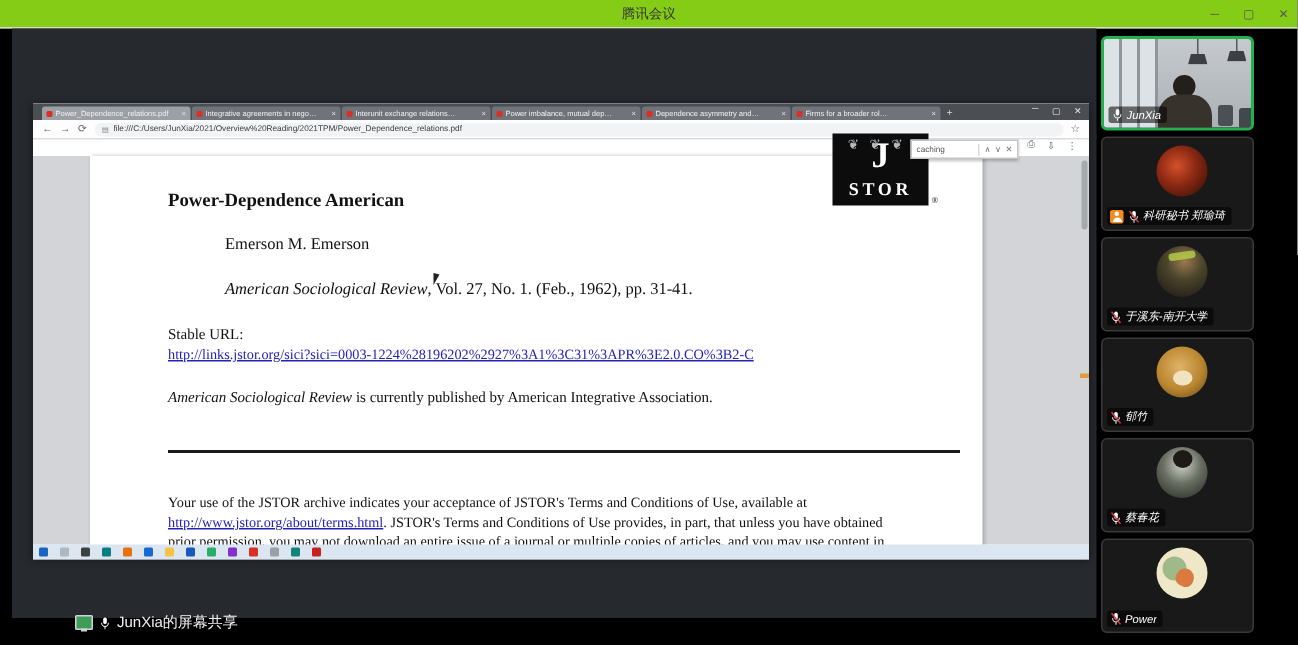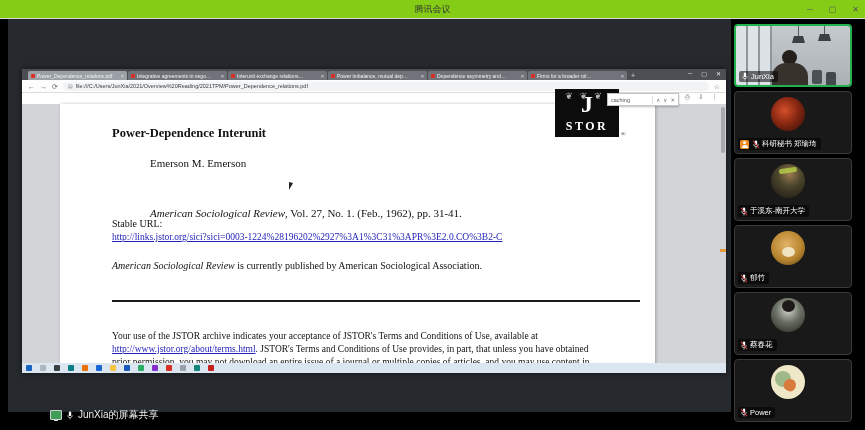--- a/index.html
+++ b/index.html
@@ -42,21 +42,21 @@
   
   .content{position:absolute;left:0;top:35px;width:704px;height:259px;background:#d2d4d7;}
   .page{position:absolute;left:38px;top:35px;width:595px;height:262px;background:#fff;
     box-shadow:1px 0 3px rgba(0,0,0,.25);}
   .scroll-thumb{position:absolute;right:1px;top:38px;width:4px;height:46px;background:#a6a9ad;border-radius:2px;}
   .find-tick{position:absolute;right:0;top:180px;width:6px;height:3px;background:#e39b3c;}
   
   .doc{font-family:"Liberation Serif", serif;color:#111;position:absolute;white-space:nowrap;}
   .doc-title{left:90px;top:57px;font-size:12.5px;font-weight:bold;}
   .doc-author{left:128px;top:88px;font-size:11px;}
-  .doc-citation{left:128px;top:118px;font-size:11px;margin-top:20px;}
+  .doc-citation{left:128px;top:118px;font-size:11px;}
   .it{font-style:italic;}
   .doc-stable-label{left:90px;top:149px;font-size:10px;}
   .doc-stable-url{left:90px;top:163px;font-size:9.5px;color:#2323b8;text-decoration:underline;display:block;}
   .doc-publisher{left:90px;top:191px;font-size:10px;}
   .hrule{position:absolute;left:90px;top:231px;width:528px;height:2px;background:#1a1a1a;}
   .terms{font-size:9.5px;}
   .terms1{left:90px;top:262px;}
   .terms2{left:90px;top:275px;}
   .terms3{left:90px;top:288px;}
   .terms a{color:#2323b8;text-decoration:underline;}
@@ -85,22 +85,22 @@
   .ti{width:6px;height:6px;border-radius:1px;flex:none;}
   .ti:nth-child(1){background:#1765c0;}  .ti:nth-child(2){background:#aeb6bf;}
   .ti:nth-child(3){background:#3c4043;}  .ti:nth-child(4){background:#0a7d84;}
   .ti:nth-child(5){background:#e8710a;}  .ti:nth-child(6){background:#1967d2;}
   .ti:nth-child(7){background:#f5c445;}  .ti:nth-child(8){background:#185abc;}
   .ti:nth-child(9){background:#2aae67;}  .ti:nth-child(10){background:#8430ce;}
   .ti:nth-child(11){background:#d93025;} .ti:nth-child(12){background:#9aa0a6;}
   .ti:nth-child(13){background:#12857a;} .ti:nth-child(14){background:#c5221f;}
   
   .sidebar{position:absolute;left:734px;top:24px;width:106px;display:flex;flex-direction:column;gap:4px;}
-  .tile{position:relative;width:118px;height:63px;background:#191919;border:1px solid #3a3a3a;
-    border-radius:4px;box-sizing:border-box;overflow:hidden;}
+  .tile{position:relative;width:102px;height:63px;background:#191919;border:1px solid #3a3a3a;
+    border-radius:4px;box-sizing:border-box;overflow:hidden;font-style:italic;}
   .tile.active{border:2px solid #23b14d;}
   .avatar{position:absolute;left:36px;top:5px;width:34px;height:34px;border-radius:50%;}
   .av2{background:radial-gradient(circle at 40% 40%, #d4502a 0%, #8a2812 45%, #2a0d05 100%);}
   .av3{background:radial-gradient(circle at 55% 30%, #9c7a4e 0%, #4a452c 40%, #181410 100%);}
   .av3:after{content:"";position:absolute;left:8px;top:4px;width:18px;height:5px;background:#b8d14a;
     border-radius:2px;transform:rotate(-8deg);opacity:.8;}
   .av4{background:radial-gradient(circle at 45% 40%, #e0b368 0%, #b9852f 55%, #5e431a 100%);}
   .av4:after{content:"";position:absolute;left:11px;top:16px;width:13px;height:10px;background:#f0e3c0;
     border-radius:50%;}
   .av5{background:radial-gradient(circle at 50% 35%, #cfd3c9 0%, #6a6f63 45%, #23251f 100%);}
@@ -219,29 +219,29 @@
     <div class="content"></div>
     <div class="page"></div>
 
     <div class="jstor">
       <span class="orn">❦❦❦</span>
       <span class="j">J</span>
       <span class="stor">STOR</span>
     </div>
     <span class="reg doc">®</span>
 
-    <div class="doc doc-title">Power-Dependence Interunit</div>
+    <div class="doc doc-title">Power-Dependence American</div>
     <div class="doc doc-author">Emerson M. Emerson</div>
     <div class="doc doc-citation">
       <span class="it">American Sociological Review</span><span>, Vol. 27, No. 1. (Feb., 1962), pp. 31-41.</span>
     </div>
     <div class="doc doc-stable-label">Stable URL:</div>
     <a class="doc doc-stable-url">http://links.jstor.org/sici?sici=0003-1224%28196202%2927%3A1%3C31%3APR%3E2.0.CO%3B2-C</a>
     <div class="doc doc-publisher">
-      <span class="it">American Sociological Review</span><span> is currently published by American Sociological Association.</span>
+      <span class="it">American Sociological Review</span><span> is currently published by American Integrative Association.</span>
     </div>
     <div class="hrule"></div>
     <div class="doc terms terms1">Your use of the JSTOR archive indicates your acceptance of JSTOR's Terms and Conditions of Use, available at</div>
     <div class="doc terms terms2">
       <a>http://www.jstor.org/about/terms.html</a><span>. JSTOR's Terms and Conditions of Use provides, in part, that unless you have obtained</span>
     </div>
     <div class="doc terms terms3">prior permission, you may not download an entire issue of a journal or multiple copies of articles, and you may use content in</div>
     <div class="cursor"></div>
 
     <div class="findbar">

